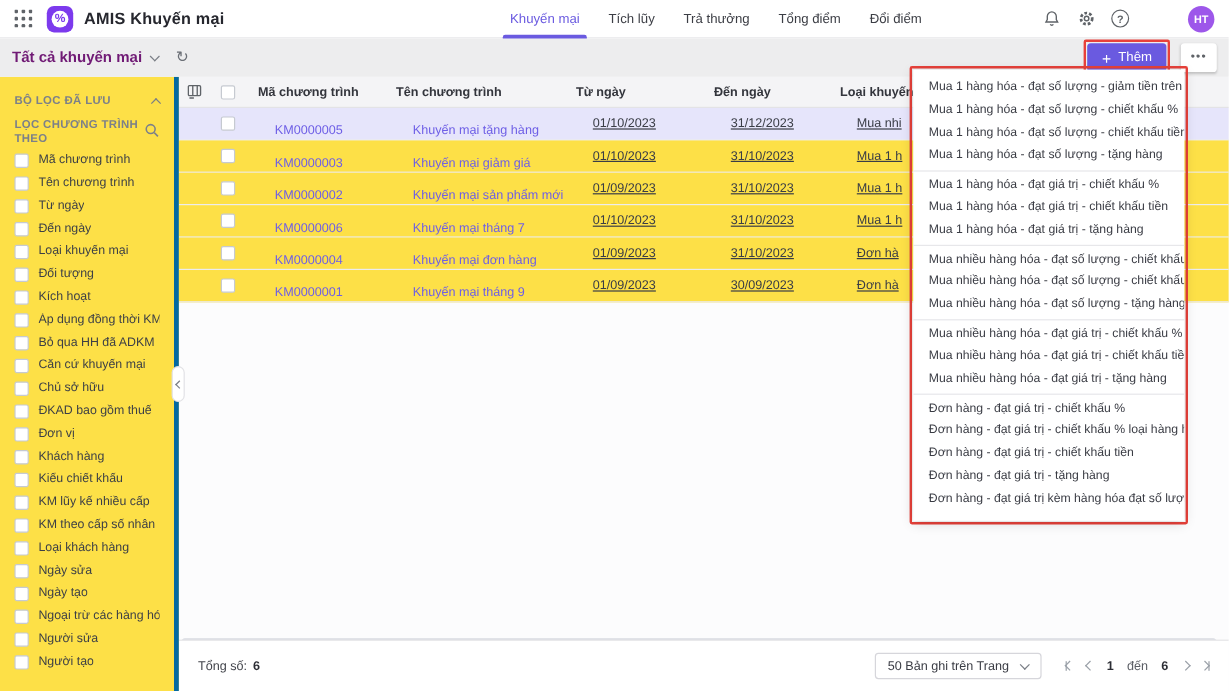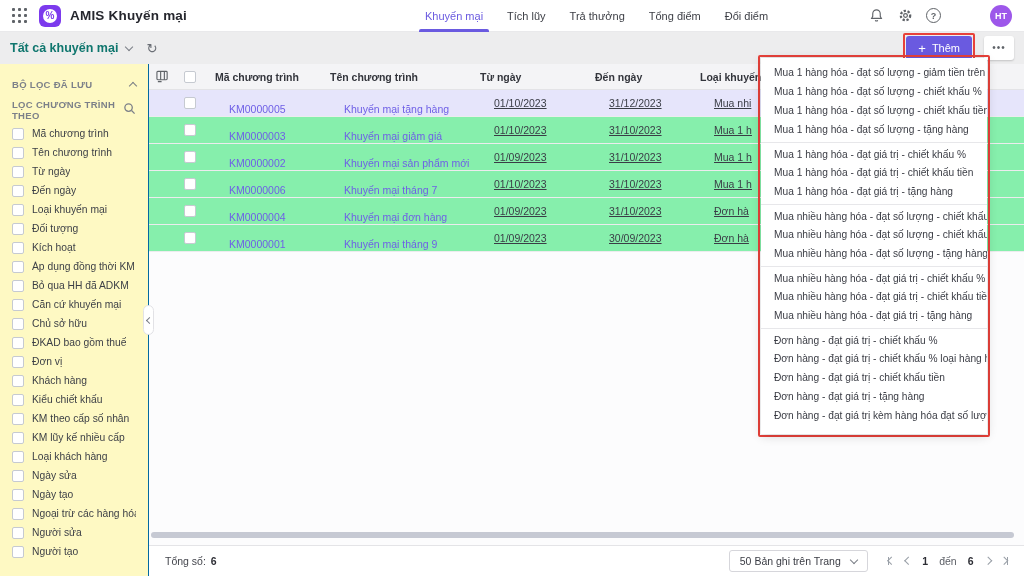--- a/index.html
+++ b/index.html
@@ -24,72 +24,72 @@
   .hicons { margin-left:auto; display:flex; align-items:center; gap:13px; }
   .hicon { width:16px; height:16px; display:flex; align-items:center; justify-content:center; cursor:pointer; color:#5f6368; }
   .help { width:15px; height:15px; border:1.3px solid #5f6368; border-radius:50%; font-size:9px; color:#5f6368;
           display:flex; align-items:center; justify-content:center; font-weight:bold; }
   .avatar { width:22px; height:22px; border-radius:50%; background:var(--avatar,#9d57ea); color:#fff;
             font-size:9px; font-weight:bold; display:flex; align-items:center; justify-content:center; cursor:pointer;margin-left:36px; }
 
   
   .toolbar { position:absolute; top:32px; left:0; right:0; height:32px; background:var(--toolbar-bg,#ededee);
              display:flex; align-items:center; padding:0 10px; z-index:9; }
-  .viewtitle { font-size:12.5px; font-weight:bold; color:#0f766e; cursor:pointer; }
+  .viewtitle { font-size:12.5px; font-weight:bold; color:#701a75; cursor:pointer; }
   .chev { display:inline-block; width:6px; height:6px; border-right:1.5px solid #7a7e86; border-bottom:1.5px solid #7a7e86; }
   .chev.down { transform:rotate(45deg); margin:-2px 0 0 8px; }
   .chev.up   { transform:rotate(-135deg); margin:3px 0 0 0; }
   .glyph { font-family:"DejaVu Sans",sans-serif; }
   .refresh { font-size:13px; color:#6b6f76; margin-left:14px; cursor:pointer; line-height:1; }
   .tb-right { margin-left:auto; display:flex; align-items:center; }
   .ann-add { border:2px solid var(--annotation,#e8413a); padding:1px; border-radius:2px; }
   .btn-add { background:var(--accent,#6a5ae0); color:#fff; border:none; font-size:11px; height:24px; padding:0 12px;
              border-radius:3px; cursor:pointer; display:flex; align-items:center; gap:6px; font-family:inherit; }
   .btn-add .plus { font-size:13px; font-weight:normal; line-height:1; }
   .btn-more { width:30px; height:24px; margin-left:9px; background:#fff; border:none; border-radius:3px;
               box-shadow:0 1px 2px rgba(0,0,0,.18); color:#5f6368; font-size:10px; letter-spacing:1px;
               cursor:pointer; line-height:24px; }
 
   
-  .sidebar { position:absolute; top:64px; left:0; bottom:0; width:149px; background:#fef9c3;
-             border-right:1px solid #0369a1; padding-top:8px; z-index:5; }
+  .sidebar { position:absolute; top:64px; left:0; bottom:0; width:149px; background:#fde047;
+             border-right:4px solid #0369a1; padding-top:8px; z-index:5; }
   .sb-head { height:25px; display:flex; align-items:center; justify-content:space-between; padding:0 12px;
              font-size:9.5px; font-weight:bold; color:#7c8089; letter-spacing:.3px; cursor:pointer; }
   .sb-list { margin-top:2px; }
   .sb-item { height:19px; display:flex; align-items:center; gap:8px; padding:0 12px; cursor:pointer; }
   .cbx { width:12px; height:12px; min-width:12px; border:1px solid #c6cad1; border-radius:2px; background:#fff; }
   .sb-item span.lbl { font-size:10.3px; color:#3c3f46; white-space:nowrap; overflow:hidden; }
   .collapse { position:absolute; left:143px; top:305px; width:11px; height:30px; background:#fff;
               border:1px solid #e2e2e6; border-radius:6px; z-index:6; display:flex; align-items:center;
               justify-content:center; cursor:pointer; }
   .chev.left { transform:rotate(135deg); margin-left:2px; width:5px; height:5px; }
 
   
   .content { position:absolute; top:64px; left:149px; right:0; bottom:0; background:#fcfcfd; }
   .t-head { height:26px; background:var(--header-bg,#f4f4f6); border-bottom:1px solid #e3e3e6;
             display:flex; align-items:center; font-size:10.5px; font-weight:bold; color:#33353c; }
-  .t-row { height:27px; background:#86efac; border-bottom:1px solid #ececee; display:flex; align-items:center;
+  .t-row { height:27px; background:#fde047; border-bottom:1px solid #ececee; display:flex; align-items:center;
            font-size:10.5px; cursor:pointer; }
   .t-row.selected { background:var(--row-selected,#e6e5fb); }
   .c-config { width:26px; display:flex; justify-content:center; }
   .c-check  { width:30px; display:flex; justify-content:center; }
   .c-code { width:115px; padding-left:10px; }
   .c-name { width:150px; padding-left:10px; }
   .c-from { width:115px; padding-left:10px; }
   .c-to   { width:105px; padding-left:10px; }
   .c-type { flex:1; padding-left:10px; white-space:nowrap; overflow:hidden; }
   .t-row .c-code, .t-row .c-name, .t-row .c-from, .t-row .c-to, .t-row .c-type { padding-left:24px; }
   .link { color:var(--link,#6e5fe6);margin-top:12px; }
   .dateval { color:#3a3d46;text-decoration:underline; }
 
   .hscroll { position:absolute; left:2px; right:10px; bottom:38px; height:6px; border-radius:3px;
              background:#c6c9d3; cursor:pointer; }
 
   
-  .footer { position:absolute; left:0; right:0; bottom:0; height:31px; background:#fff;
+  .footer { position:absolute; left:0; right:0; bottom:0; height:43px; background:#fff;
             border-top:1px solid #e4e4e7; display:flex; align-items:center; padding:0 16px; font-size:10.5px; }
   .total-lbl { color:#43454c; }
   .total-val { font-weight:bold; color:#2c2d34; margin-left:5px; }
   .f-right { margin-left:auto; display:flex; align-items:center; }
   .pagesize { height:22px; border:1px solid #d6d6db; border-radius:3px; background:#fff; display:flex;
               align-items:center; padding:0 10px; gap:10px; color:#3a3c44; cursor:pointer; }
   .pg { display:flex; align-items:center; gap:11px; margin-left:20px; color:#9aa0a8; }
   .pg .btn { display:flex; align-items:center; cursor:pointer; }
   .pg .chev { border-color:#9aa0a8; width:5.5px; height:5.5px; }
   .chev.l { transform:rotate(135deg); }
@@ -244,25 +244,25 @@
         <div class="sb-item">
           <span class="cbx"></span>
           <span class="lbl">Khách hàng</span>
         </div>
         <div class="sb-item">
           <span class="cbx"></span>
           <span class="lbl">Kiểu chiết khấu</span>
         </div>
         <div class="sb-item">
           <span class="cbx"></span>
+          <span class="lbl">KM lũy kế nhiều cấp</span>
+        </div>
+        <div class="sb-item">
+          <span class="cbx"></span>
           <span class="lbl">KM theo cấp số nhân</span>
-        </div>
-        <div class="sb-item">
-          <span class="cbx"></span>
-          <span class="lbl">KM lũy kế nhiều cấp</span>
         </div>
         <div class="sb-item">
           <span class="cbx"></span>
           <span class="lbl">Loại khách hàng</span>
         </div>
         <div class="sb-item">
           <span class="cbx"></span>
           <span class="lbl">Ngày sửa</span>
         </div>
         <div class="sb-item">

